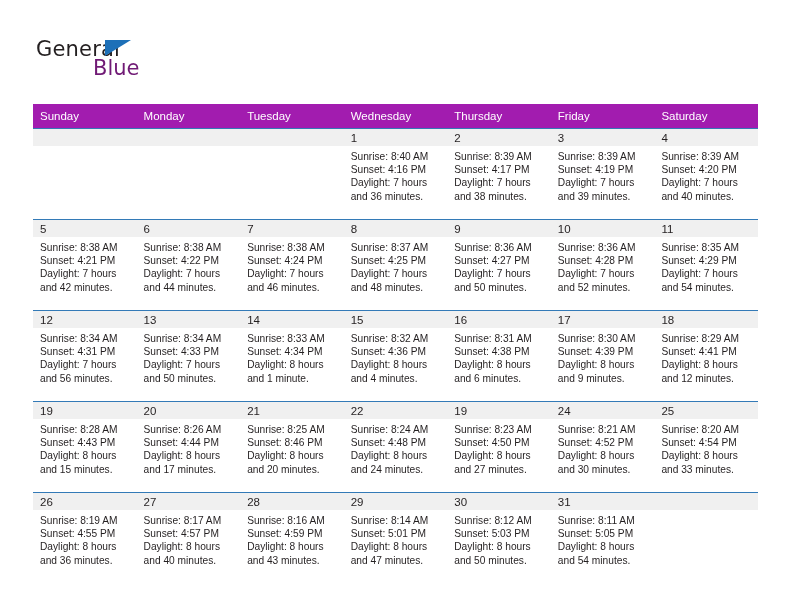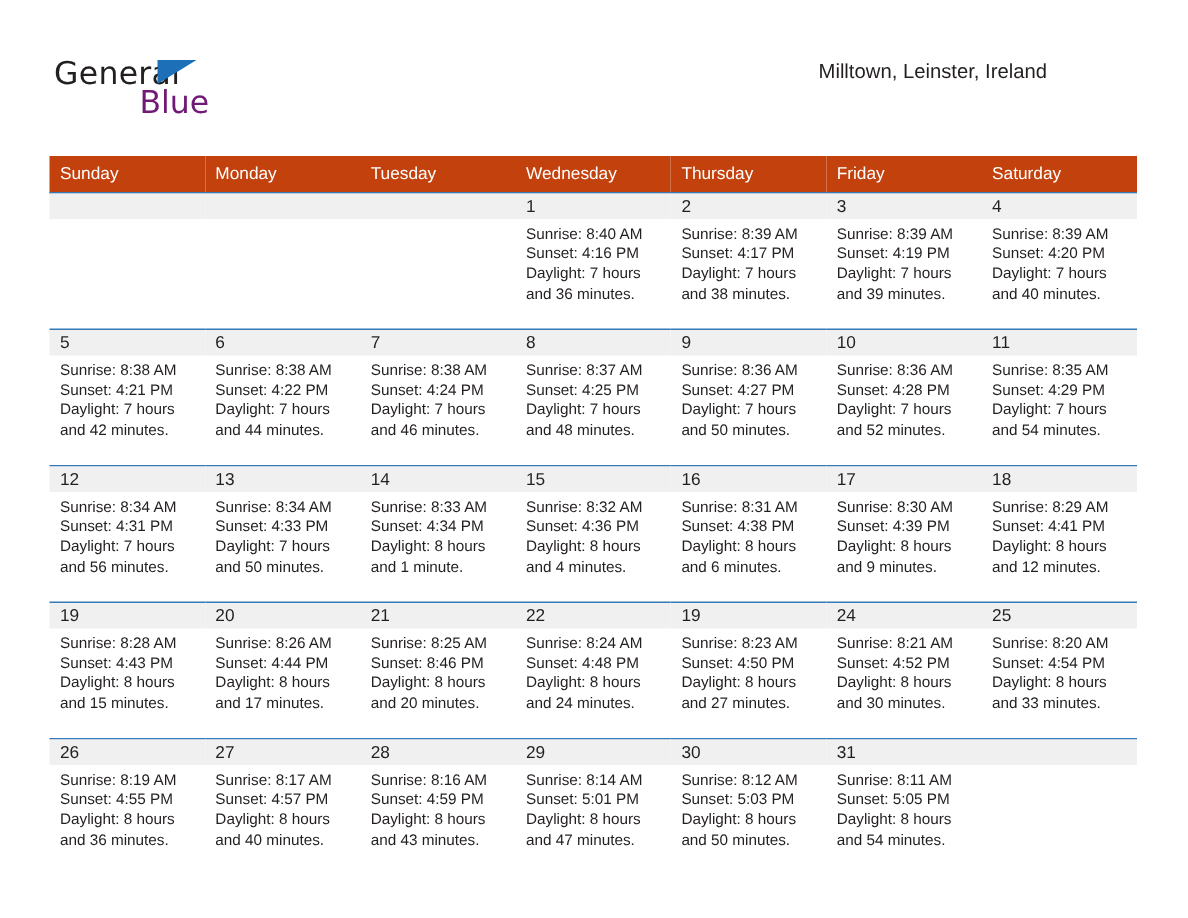--- a/index.html
+++ b/index.html
@@ -21,21 +21,20 @@
     box-sizing: border-box;
   }
 
   
   .top {
     position: absolute;
     left: 0;
     top: 0;
     width: 692px;
     height: 100px;
-    padding-left: 44px;
   }
   .logo {
     position: absolute;
     left: 36px;
     top: 38px;
     width: 200px;
     height: 50px;
   }
   .logo-general {
     position: absolute;
@@ -92,21 +91,21 @@
     left: 33px;
     top: 104px;
     width: 725px;
   }
   table.cal {
     border-collapse: collapse;
     width: 725px;
     table-layout: fixed;
   }
   table.cal th {
-    background: #c2410c;
+    background: #a21caf;
     color: #ffffff;
     font-size: 11.5px;
     font-weight: normal;
     text-align: left;
     padding: 6px 0 6px 7px;
     height: 18px;
     box-sizing: border-box;
     border: none;
   }
   table.cal td {
@@ -155,21 +154,20 @@
 
   <div class="top">
 
     <div class="logo">
       <span class="logo-general">General</span>
       <span class="logo-tri"></span>
       <span class="logo-blue">Blue</span>
     </div>
 
     <div class="title-block">
-      <div class="cal-subtitle">Milltown, Leinster, Ireland</div>
     </div>
 
   </div>
 
   <div class="cal-wrap">
     <table class="cal">
       <thead>
         <tr id="hdr-row">
             <th>Sunday</th>
             <th>Monday</th>

